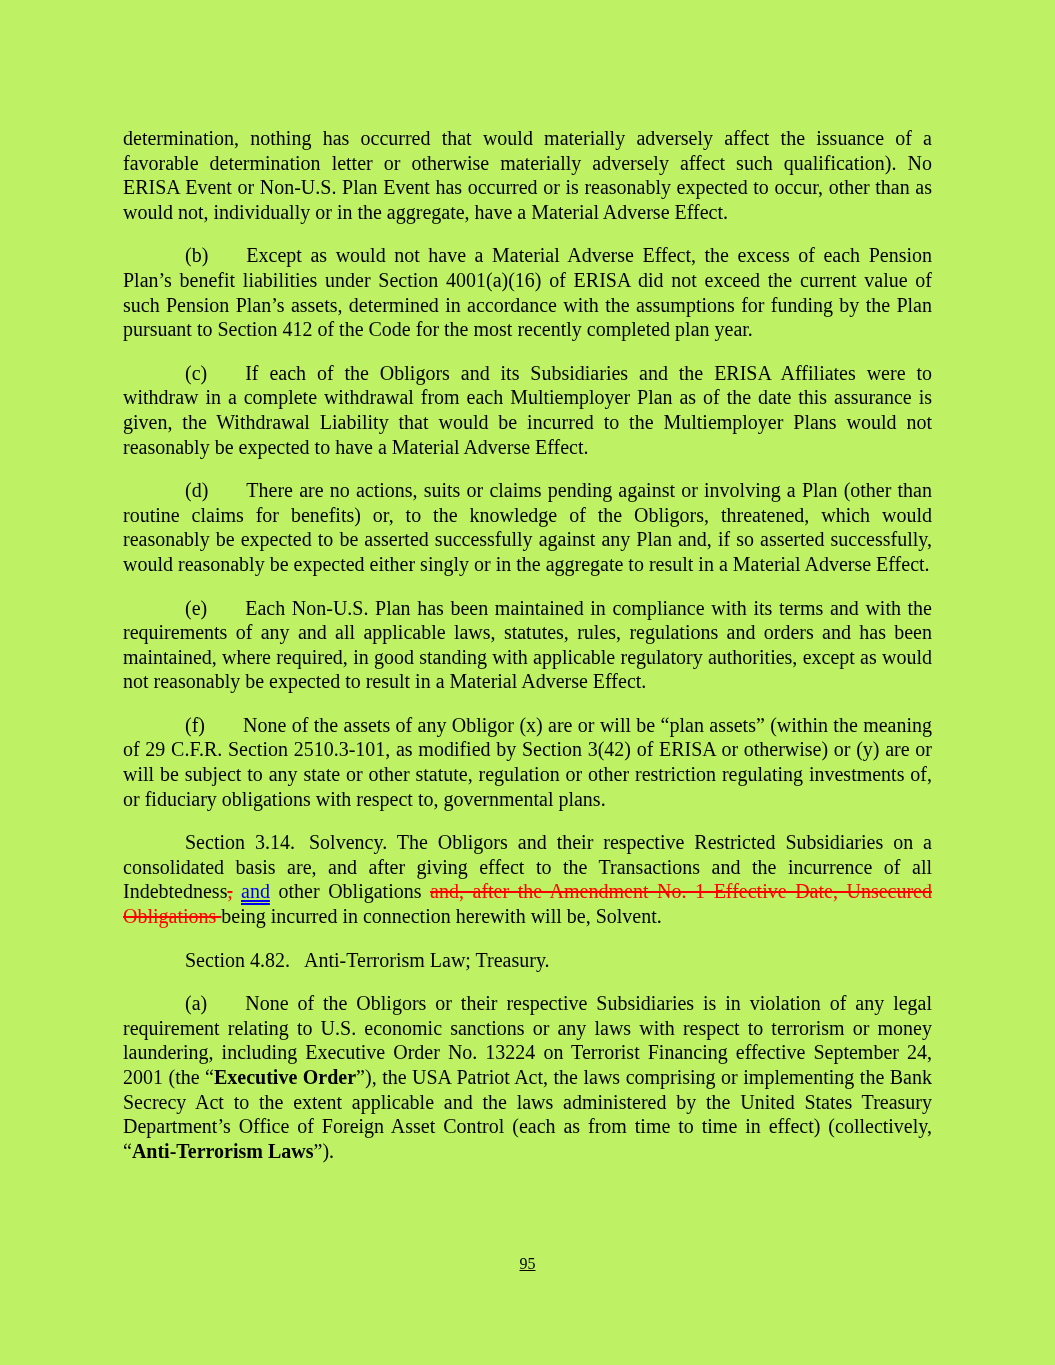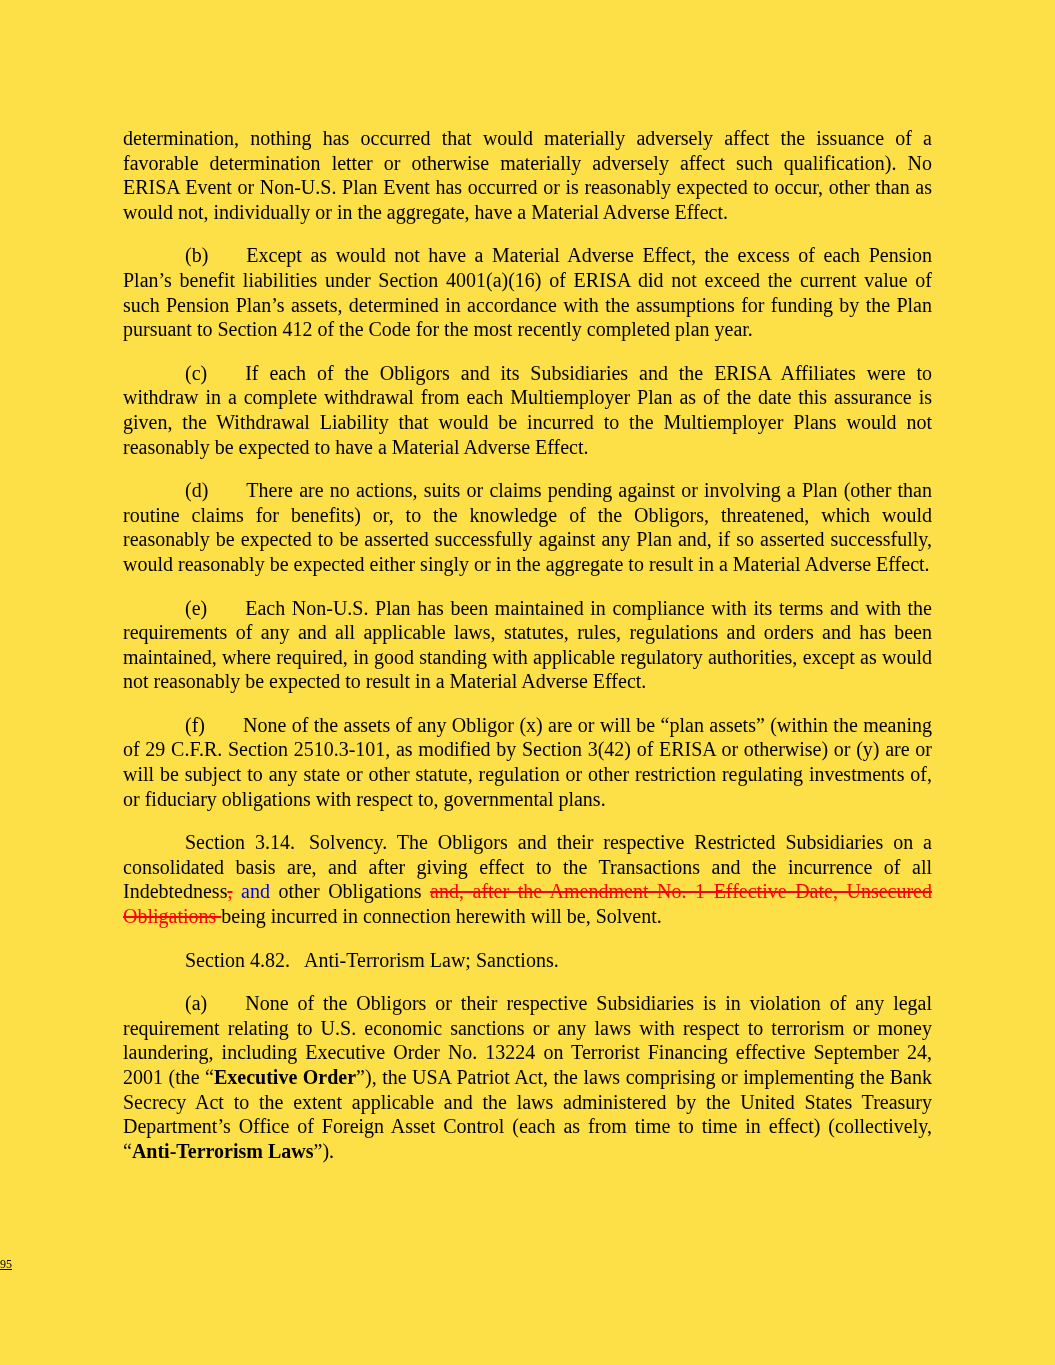--- a/index.html
+++ b/index.html
@@ -4,21 +4,21 @@
 <style>
   html, body {
     margin: 0;
     padding: 0;
     background: #ffffff;
   }
   .page {
     position: relative;
     width: 1055px;
     height: 1365px;
-    background: #fde047;
+    background: #bef264;
     overflow: hidden;
     font-family: "Liberation Serif", serif;
     color: #000000;
   }
   .content {
     position: absolute;
     left: 123px;
     right: 123px;
     top: 126px;
   }
@@ -34,49 +34,51 @@
   }
   .run-italic { }
   .run-bold   { font-weight: bold; margin-top: 25px; }
   .run-del {
     color: var(--del, #ff0000);
     text-decoration: line-through;
     text-decoration-color: var(--del, #ff0000);
   }
   .run-ins {
     color: var(--ins, #0000ee);
+    text-decoration: underline;
     text-decoration-style: double;
     text-decoration-color: var(--ins, #0000ee);
     text-underline-offset: 2px;
   }
   .run-tab    { display: inline-block; width: 38px; }
   .run-tab-sm { display: inline-block; width: 14px; }
   .page-footer {
     position: absolute;
     left: 0;
     right: 0;
     top: 1252px;
-    font-size: 12px;
+    text-align: center;
+    font-size: 16px;
     line-height: 24px;
     text-decoration: underline;
   }
 </style>
 </head>
 <body>
 
 <div class="page">
   <main class="content">
     <div>
         <p class="para"><span>determination, nothing has occurred that would materially adversely affect the issuance of a favorable determination letter or otherwise materially adversely affect such qualification). No ERISA Event or Non-U.S. Plan Event has occurred or is reasonably expected to occur, other than as would not, individually or in the aggregate, have a Material Adverse Effect.</span></p>
         <p class="para indent"><span>(b)</span><span class="run-tab"></span><span>Except as would not have a Material Adverse Effect, the excess of each Pension Plan’s benefit liabilities under Section 4001(a)(16) of ERISA did not exceed the current value of such Pension Plan’s assets, determined in accordance with the assumptions for funding by the Plan pursuant to Section 412 of the Code for the most recently completed plan year.</span></p>
         <p class="para indent"><span>(c)</span><span class="run-tab"></span><span>If each of the Obligors and its Subsidiaries and the ERISA Affiliates were to withdraw in a complete withdrawal from each Multiemployer Plan as of the date this assurance is given, the Withdrawal Liability that would be incurred to the Multiemployer Plans would not reasonably be expected to have a Material Adverse Effect.</span></p>
         <p class="para indent"><span>(d)</span><span class="run-tab"></span><span>There are no actions, suits or claims pending against or involving a Plan (other than routine claims for benefits) or, to the knowledge of the Obligors, threatened, which would reasonably be expected to be asserted successfully against any Plan and, if so asserted successfully, would reasonably be expected either singly or in the aggregate to result in a Material Adverse Effect.</span></p>
         <p class="para indent"><span>(e)</span><span class="run-tab"></span><span>Each Non-U.S. Plan has been maintained in compliance with its terms and with the requirements of any and all applicable laws, statutes, rules, regulations and orders and has been maintained, where required, in good standing with applicable regulatory authorities, except as would not reasonably be expected to result in a Material Adverse Effect.</span></p>
         <p class="para indent"><span>(f)</span><span class="run-tab"></span><span>None of the assets of any Obligor (x) are or will be “plan assets” (within the meaning of 29 C.F.R. Section 2510.3-101, as modified by Section 3(42) of ERISA or otherwise) or (y) are or will be subject to any state or other statute, regulation or other restriction regulating investments of, or fiduciary obligations with respect to, governmental plans.</span></p>
         <p class="para indent"><span>Section 3.14.</span><span class="run-tab-sm"></span><span class="run-italic">Solvency</span><span>. The Obligors and their respective Restricted Subsidiaries on a consolidated basis are, and after giving effect to the Transactions and the incurrence of all Indebtedness</span><span class="run-del">,</span><span> </span><span class="run-ins">and</span><span> other Obligations </span><span class="run-del">and, after the Amendment No. 1 Effective Date, Unsecured Obligations </span><span>being incurred in connection herewith will be, Solvent.</span></p>
-        <p class="para indent"><span>Section 4.82.</span><span class="run-tab-sm"></span><span class="run-italic">Anti-Terrorism Law; Sanctions.</span></p>
+        <p class="para indent"><span>Section 4.82.</span><span class="run-tab-sm"></span><span class="run-italic">Anti-Terrorism Law; Treasury.</span></p>
         <p class="para indent"><span>(a)</span><span class="run-tab"></span><span>None of the Obligors or their respective Subsidiaries is in violation of any legal requirement relating to U.S. economic sanctions or any laws with respect to terrorism or money laundering, including Executive Order No. 13224 on Terrorist Financing effective September 24, 2001 (the “</span><span class="run-bold">Executive Order</span><span>”), the USA Patriot Act, the laws comprising or implementing the Bank Secrecy Act to the extent applicable and the laws administered by the United States Treasury Department’s Office of Foreign Asset Control (each as from time to time in effect) (collectively, “</span><span class="run-bold">Anti-Terrorism Laws</span><span>”).</span></p>
       </div>
   </main>
   <footer class="page-footer">
     <span>95</span>
   </footer>
 </div>
 
 </body></html>

